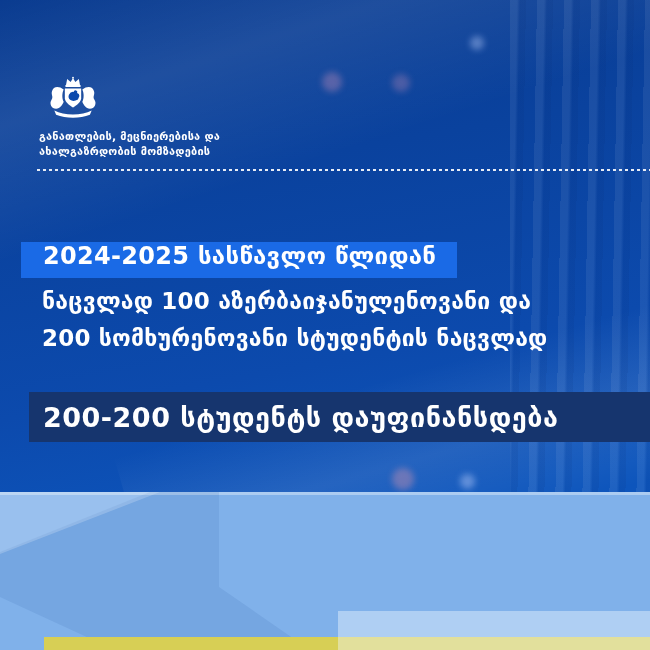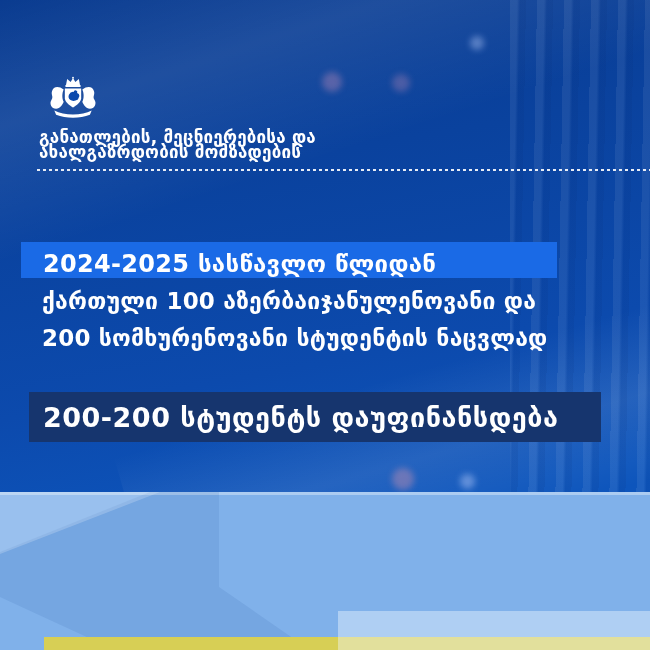--- a/index.html
+++ b/index.html
@@ -42,49 +42,49 @@
   .dot-1{left:322px;top:72px;width:20px;height:20px;background:rgba(214,150,190,0.35);}
   .dot-2{left:392px;top:74px;width:18px;height:18px;background:rgba(210,145,185,0.30);}
   .dot-3{left:470px;top:36px;width:14px;height:14px;background:rgba(190,210,255,0.40);}
   .dot-4{left:392px;top:468px;width:22px;height:22px;background:rgba(220,150,175,0.40);}
   .dot-5{left:460px;top:474px;width:15px;height:15px;background:rgba(185,205,250,0.45);}
 
   
   .coat{position:absolute;left:38px;top:76px;width:70px;height:54px;}
   .ministry{
     position:absolute;left:39px;top:130px;
-    color:var(--text-white);font-weight:bold;font-size:17px;line-height:14.5px;
+    color:var(--text-white);font-weight:bold;font-size:11px;line-height:14.5px;
     letter-spacing:0.2px;
   }
   .divider{
     position:absolute;left:37px;right:0;top:169px;height:2px;
     background:repeating-linear-gradient(90deg,rgba(255,255,255,0.9) 0 3px,rgba(255,255,255,0) 3px 6px);
   }
 
   
   .highlight-box{
-    position:absolute;left:21px;top:242px;width:536px;height:36px;
+    position:absolute;left:21px;top:242px;width:436px;height:36px;
     background:var(--highlight-blue);
-    display:flex;align-items:flex-end;
+    display:flex;align-items:flex-start;
   }
   .highlight-box span{
     color:var(--text-white);font-weight:bold;font-size:24px;
     padding-left:22px;white-space:nowrap;letter-spacing:0.3px;
   }
 
   
   .body-text{
     position:absolute;left:42px;top:283px;width:600px;
     color:var(--text-white);font-weight:bold;font-size:23px;line-height:37px;
     letter-spacing:0.2px;white-space:nowrap;
   }
 
   
   .navy-box{
-    position:absolute;left:29px;top:392px;width:572px;height:50px;
+    position:absolute;left:29px;top:392px;width:621px;height:50px;
     background:var(--navy);
     display:flex;align-items:center;
   }
   .navy-box span{
     color:var(--text-white);font-weight:bold;font-size:27px;
     padding-left:14px;white-space:nowrap;letter-spacing:0.5px;
   }
 
   
   .footer-panel{
@@ -154,21 +154,21 @@
     <div>ახალგაზრდობის მომზადების</div>
   </div>
 
   <div class="divider"></div>
 
   <div class="highlight-box">
     <span>2024-2025 სასწავლო წლიდან</span>
   </div>
 
   <div class="body-text">
-    <div>ქართული 100 აზერბაიჯანულენოვანი და</div>
+    <div>ნაცვლად 100 აზერბაიჯანულენოვანი და</div>
     <div>200 სომხურენოვანი სტუდენტის ნაცვლად</div>
   </div>
 
   <div class="navy-box">
     <span>200-200 სტუდენტს დაუფინანსდება</span>
   </div>
 
   <div class="footer-panel"></div>
   <div class="facet-dark"></div>
   <div class="facet-light"></div>

